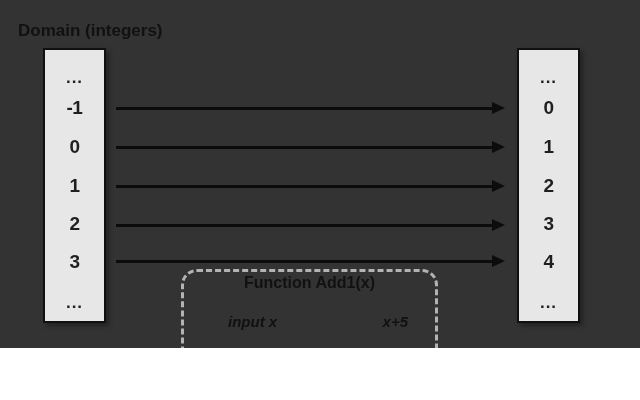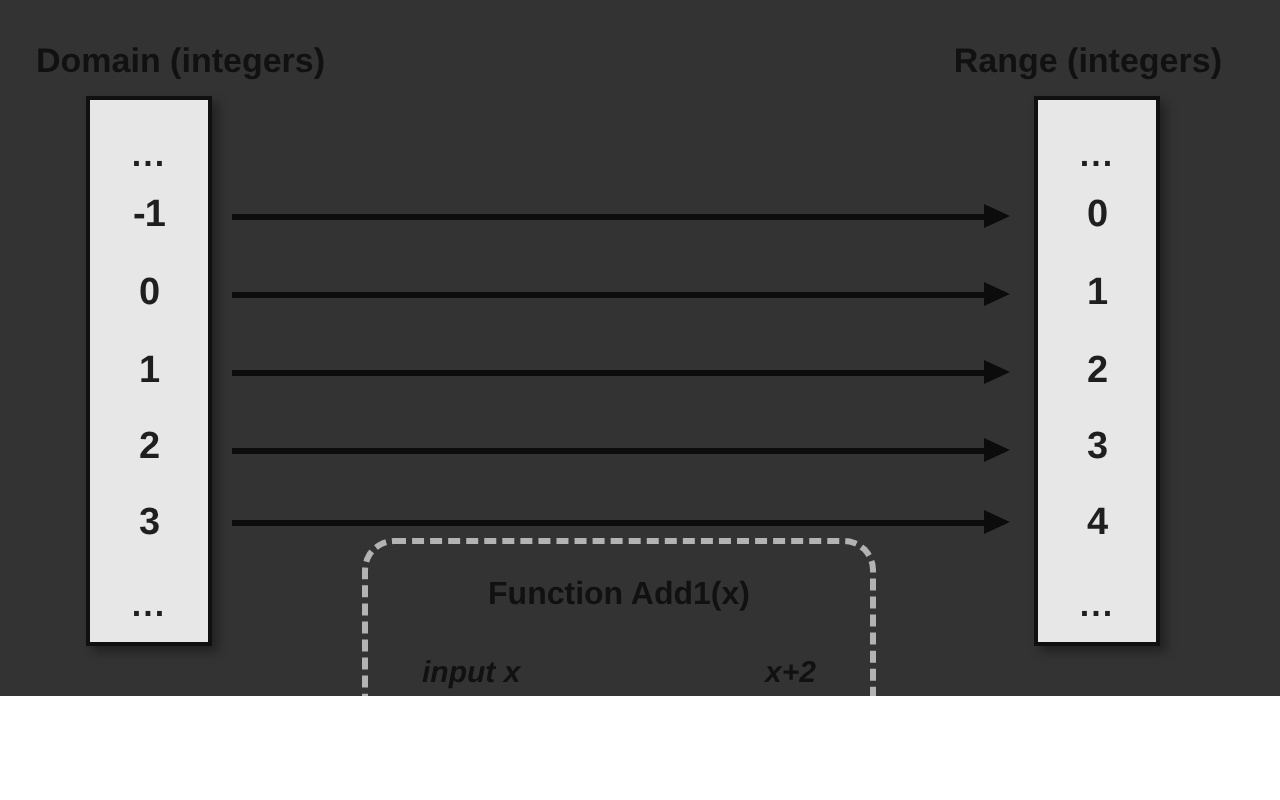--- a/index.html
+++ b/index.html
@@ -49,38 +49,37 @@
     border-bottom:6px solid transparent;
     border-left:13px solid var(--arrow,#0c0c0c);
   }
   .func-box{
     position:absolute;left:181px;top:269px;width:257px;height:99px;
     box-sizing:border-box;
     border:3px dashed var(--dash,#b3b3b3);
     border-radius:16px;
   }
   .func-title{
-    margin-top:15px;text-align:center;height:22px;line-height:22px;
+    text-align:center;height:22px;line-height:22px;
     font-size:16px;font-weight:bold;color:var(--dark-text,#111111);
   }
   .func-row{
     margin-top:18px;padding:0 27px;height:20px;line-height:20px;
     display:flex;justify-content:space-between;align-items:center;
     font-size:15px;color:var(--dark-text,#141414);
   }
-  .italic{font-style:italic;font-weight:bold;}
+  .italic{font-style:italic;font-weight:bold;margin-left:17px;}
   .plain{font-weight:bold;}
 </style>
 </head>
 <body>
 
 <div class="stage">
 
   <div class="col-title domain-title">Domain (integers)</div>
-  <div class="col-title range-title">Range (integers)</div>
 
   <div class="box domain-box">
     <div class="val r0 ellipsis">...</div>
     <div class="val r1">-1</div>
     <div class="val r2">0</div>
     <div class="val r3">1</div>
     <div class="val r4">2</div>
     <div class="val r5">3</div>
     <div class="val r6 ellipsis">...</div>
   </div>
@@ -113,17 +112,17 @@
   </div>
   <div class="arrow a5">
     <div class="shaft"></div>
     <div class="head"></div>
   </div>
 
   <div class="func-box">
     <div class="func-title">Function Add1(x)</div>
     <div class="func-row">
       <span class="italic">input x</span>
-      <span class="italic">x+2</span>
+      <span class="italic">x+5</span>
     </div>
   </div>
 
 </div>
 
 </body></html>

